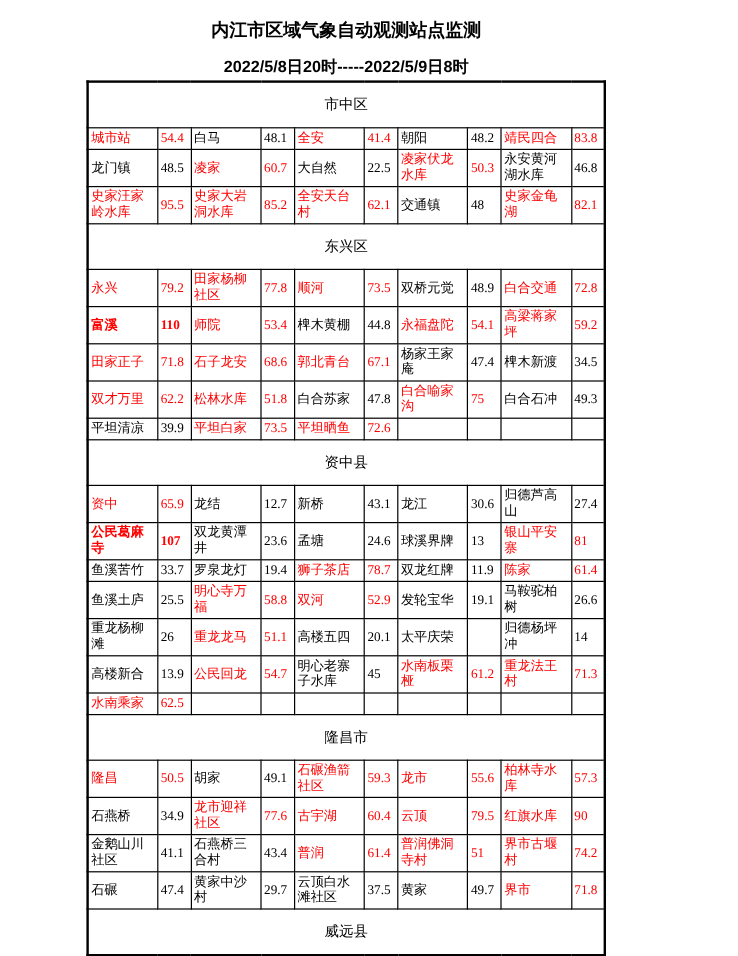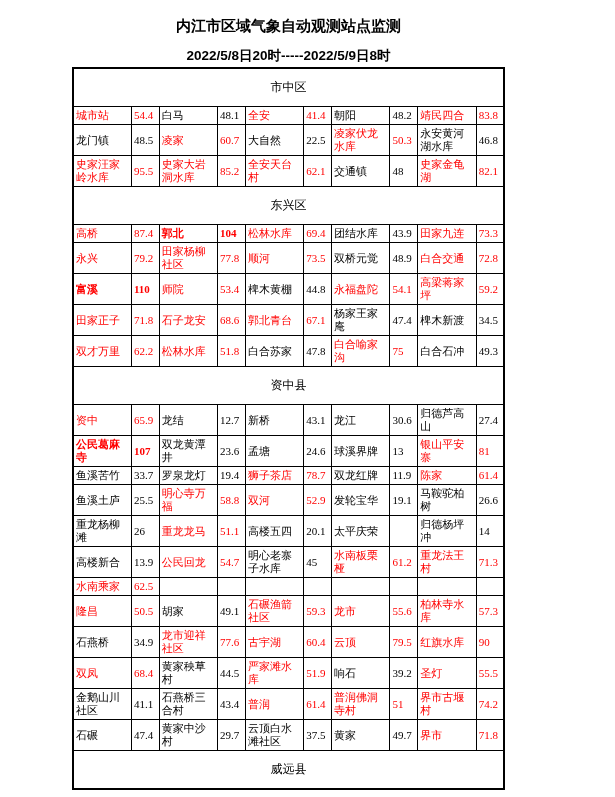--- a/index.html
+++ b/index.html
@@ -76,32 +76,20 @@
           <td class="val r">62.1</td>
           <td class="name k">交通镇</td>
           <td class="val k">48</td>
           <td class="name r">史家金龟湖</td>
           <td class="val r">82.1</td>
         </tr>
         <tr class="section-row">
           <td colspan="10" class="k">东兴区</td>
         </tr>
         <tr>
-          <td class="name r">高桥</td>
-          <td class="val r">87.4</td>
-          <td class="name b">郭北</td>
-          <td class="val b">104</td>
-          <td class="name r">松林水库</td>
-          <td class="val r">69.4</td>
-          <td class="name k">团结水库</td>
-          <td class="val k">43.9</td>
-          <td class="name r">田家九连</td>
-          <td class="val r">73.3</td>
-        </tr>
-        <tr>
           <td class="name r">永兴</td>
           <td class="val r">79.2</td>
           <td class="name r">田家杨柳社区</td>
           <td class="val r">77.8</td>
           <td class="name r">顺河</td>
           <td class="val r">73.5</td>
           <td class="name k">双桥元觉</td>
           <td class="val k">48.9</td>
           <td class="name r">白合交通</td>
           <td class="val r">72.8</td>
@@ -135,20 +123,32 @@
           <td class="val r">62.2</td>
           <td class="name r">松林水库</td>
           <td class="val r">51.8</td>
           <td class="name k">白合苏家</td>
           <td class="val k">47.8</td>
           <td class="name r">白合喻家沟</td>
           <td class="val r">75</td>
           <td class="name k">白合石冲</td>
           <td class="val k">49.3</td>
         </tr>
+        <tr>
+          <td class="name k">平坦清凉</td>
+          <td class="val k">39.9</td>
+          <td class="name r">平坦白家</td>
+          <td class="val r">73.5</td>
+          <td class="name r">平坦晒鱼</td>
+          <td class="val r">72.6</td>
+          <td class="name k"></td>
+          <td class="val k"></td>
+          <td class="name k"></td>
+          <td class="val k"></td>
+        </tr>
         <tr class="section-row">
           <td colspan="10" class="k">资中县</td>
         </tr>
         <tr>
           <td class="name r">资中</td>
           <td class="val r">65.9</td>
           <td class="name k">龙结</td>
           <td class="val k">12.7</td>
           <td class="name k">新桥</td>
           <td class="val k">43.1</td>
@@ -222,20 +222,23 @@
           <td class="val r">62.5</td>
           <td class="name k"></td>
           <td class="val k"></td>
           <td class="name k"></td>
           <td class="val k"></td>
           <td class="name k"></td>
           <td class="val k"></td>
           <td class="name k"></td>
           <td class="val k"></td>
         </tr>
+        <tr class="section-row">
+          <td colspan="10" class="k">隆昌市</td>
+        </tr>
         <tr>
           <td class="name r">隆昌</td>
           <td class="val r">50.5</td>
           <td class="name k">胡家</td>
           <td class="val k">49.1</td>
           <td class="name r">石碾渔箭社区</td>
           <td class="val r">59.3</td>
           <td class="name r">龙市</td>
           <td class="val r">55.6</td>
           <td class="name r">柏林寺水库</td>
@@ -247,32 +250,20 @@
           <td class="name r">龙市迎祥社区</td>
           <td class="val r">77.6</td>
           <td class="name r">古宇湖</td>
           <td class="val r">60.4</td>
           <td class="name r">云顶</td>
           <td class="val r">79.5</td>
           <td class="name r">红旗水库</td>
           <td class="val r">90</td>
         </tr>
         <tr>
-          <td class="name r">双凤</td>
-          <td class="val r">68.4</td>
-          <td class="name k">黄家秧草村</td>
-          <td class="val k">44.5</td>
-          <td class="name r">严家滩水库</td>
-          <td class="val r">51.9</td>
-          <td class="name k">响石</td>
-          <td class="val k">39.2</td>
-          <td class="name r">圣灯</td>
-          <td class="val r">55.5</td>
-        </tr>
-        <tr>
           <td class="name k">金鹅山川社区</td>
           <td class="val k">41.1</td>
           <td class="name k">石燕桥三合村</td>
           <td class="val k">43.4</td>
           <td class="name r">普润</td>
           <td class="val r">61.4</td>
           <td class="name r">普润佛洞寺村</td>
           <td class="val r">51</td>
           <td class="name r">界市古堰村</td>
           <td class="val r">74.2</td>

